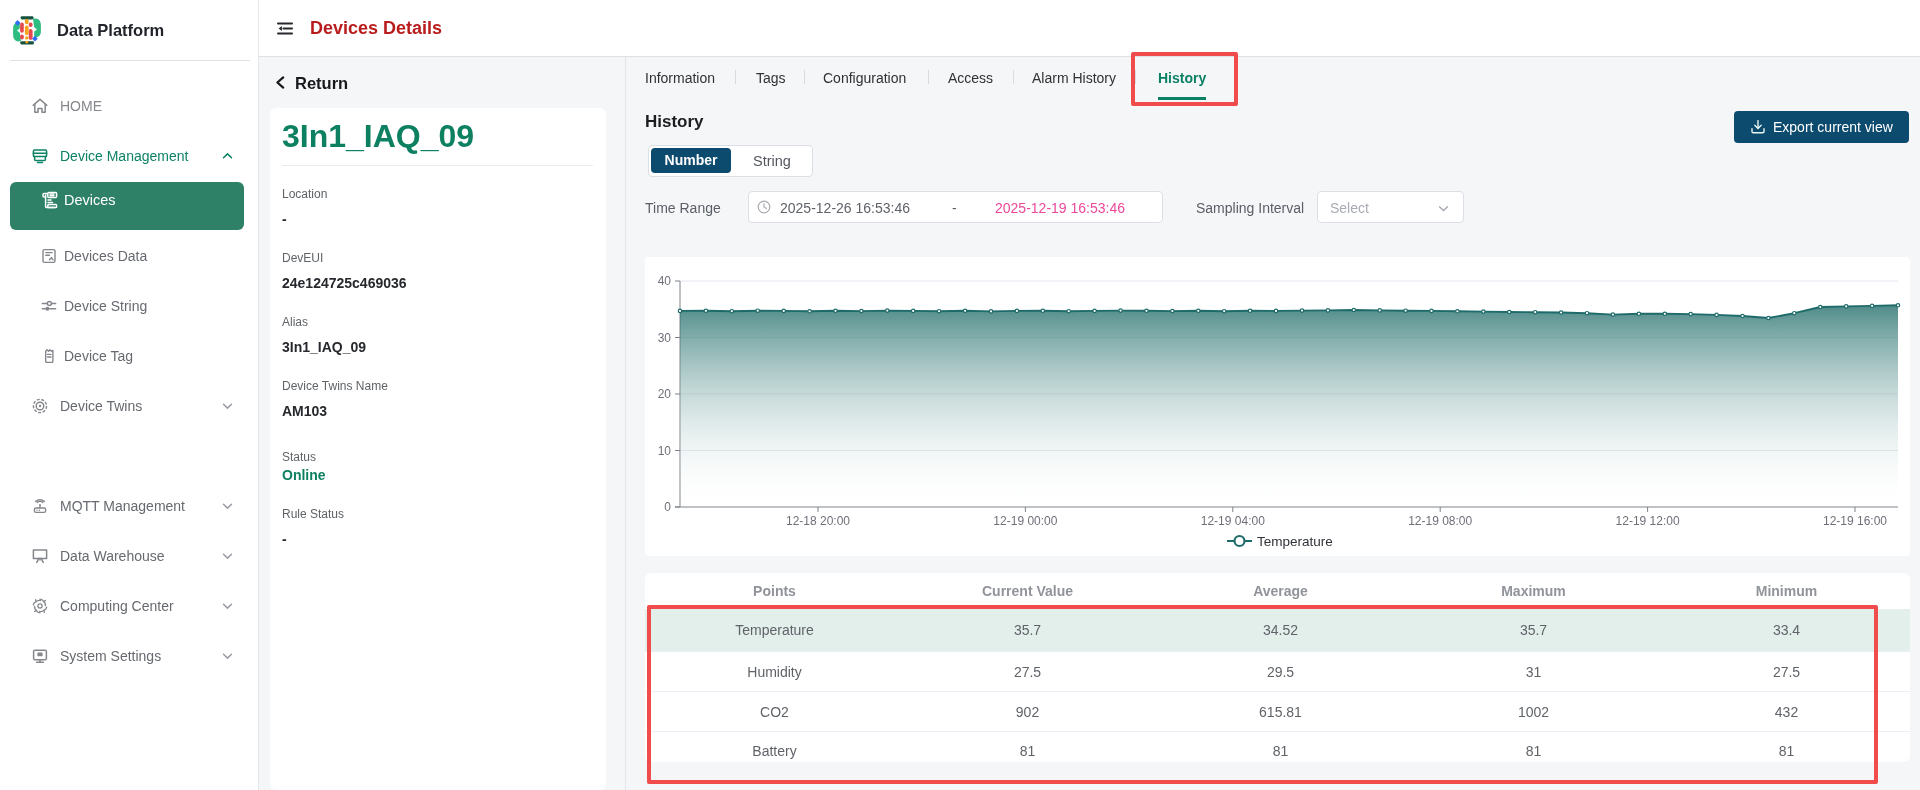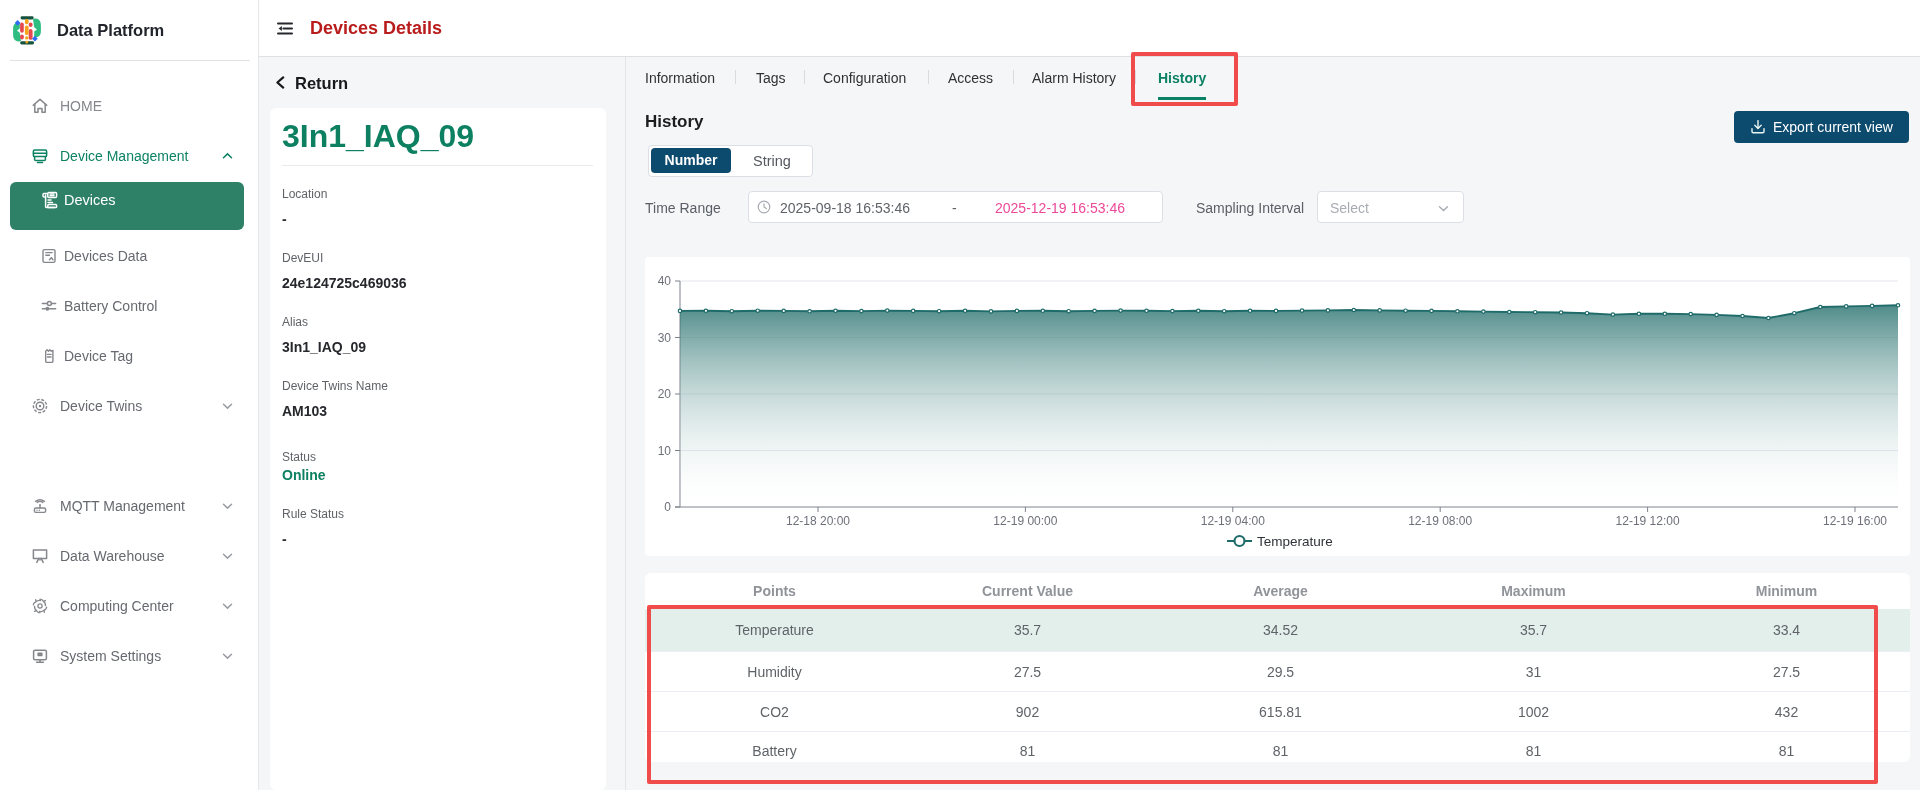--- a/index.html
+++ b/index.html
@@ -107,21 +107,21 @@
 
 <div class="mi" style="top:281px">
   <svg class="ic2" width="18" height="18" viewBox="0 0 18 18" fill="none" stroke="#85878c" stroke-width="1.5" stroke-linecap="round" stroke-linejoin="round">
     <line x1="2.4" y1="6.4" x2="7.2" y2="6.4"></line>
         <circle cx="9.4" cy="6.4" r="2"></circle>
         <line x1="11.6" y1="6.4" x2="15.6" y2="6.4"></line>
     <line x1="2.4" y1="11.8" x2="5.2" y2="11.8"></line>
         <circle cx="7.4" cy="11.8" r="2" fill="#85878c" stroke="none"></circle>
         <line x1="9.6" y1="11.8" x2="15.6" y2="11.8"></line>
   </svg>
-  <div class="txt2">Battery Control</div>
+  <div class="txt2">Device String</div>
 </div>
 
 <div class="mi" style="top:331px">
   <svg class="ic2" width="18" height="18" viewBox="0 0 18 18" fill="none" stroke="#85878c" stroke-width="1.4" stroke-linecap="round" stroke-linejoin="round">
     <path d="M5.4 4.2 L6.8 2.8 L8.2 4.2 L9.6 2.8 L11 4.2 L12.6 3.4 V14.2 Q12.6 15.4 11.4 15.4 H6.6 Q5.4 15.4 5.4 14.2 Z" transform="translate(0.3 0)"></path>
     <line x1="7.6" y1="7.4" x2="11" y2="7.4"></line>
         <line x1="7.6" y1="10" x2="11" y2="10"></line>
   </svg>
   <div class="txt2">Device Tag</div>
 </div>
@@ -244,21 +244,21 @@
 <div class="abs" style="left:648px;top:145px;width:165px;height:32px;border:1px solid #dcdfe6;border-radius:4px;background:#fff"></div>
 <div class="btn-green" style="left:651px;top:148px;width:80px;height:25px;line-height:25px;text-align:center;font-size:14px;font-weight:bold">Number</div>
 <div class="abs" style="left:753px;top:138px;width:60px;height:46px;line-height:46px;font-size:14.5px;color:#53575e">String</div>
 
 <div class="abs" style="left:645px;top:200px;font-size:14px;color:#5a5e66">Time Range</div>
 <div class="abs" style="left:748px;top:191px;width:415px;height:32px;border:1px solid #dcdfe6;border-radius:4px;background:#fff"></div>
 <svg class="abs" style="left:757px;top:200px" width="14" height="14" viewBox="0 0 14 14" fill="none" stroke="#a8abb2" stroke-width="1.2">
     <circle cx="7" cy="7" r="5.8"></circle>
     <path d="M7 3.8 V7 L9.4 8.6" stroke-linecap="round"></path>
   </svg>
-<div class="abs" style="left:780px;top:200px;font-size:14px;color:#5f6368">2025-09-18 16:53:46</div>
+<div class="abs" style="left:780px;top:200px;font-size:14px;color:#5f6368">2025-12-26 16:53:46</div>
 <div class="abs" style="left:952px;top:200px;font-size:14px;color:#5f6368">-</div>
 <div class="abs" style="left:995px;top:200px;font-size:14px;color:#ec4899">2025-12-19 16:53:46</div>
 <div class="abs" style="left:1196px;top:200px;font-size:14px;color:#5a5e66">Sampling Interval</div>
 <div class="abs" style="left:1317px;top:191px;width:147px;height:32px;border:1px solid #dcdfe6;border-radius:4px;background:#fff"></div>
 <div class="abs" style="left:1330px;top:200px;font-size:14px;color:#a8abb2">Select</div>
 <svg class="abs" style="left:1438px;top:203px" width="11" height="11" viewBox="0 0 11 11" fill="none" stroke="#a8abb2" stroke-width="1.4" stroke-linecap="round">
     <path d="M1.5 3.8 L5.5 7.6 L9.5 3.8"></path>
   </svg>
 
 <div class="btn-green" style="left:1734px;top:111px;width:175px;height:32px"></div>

